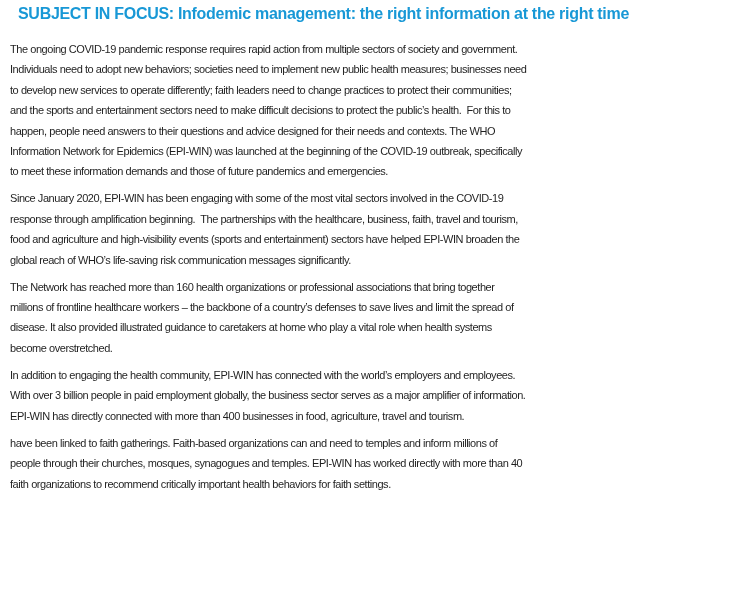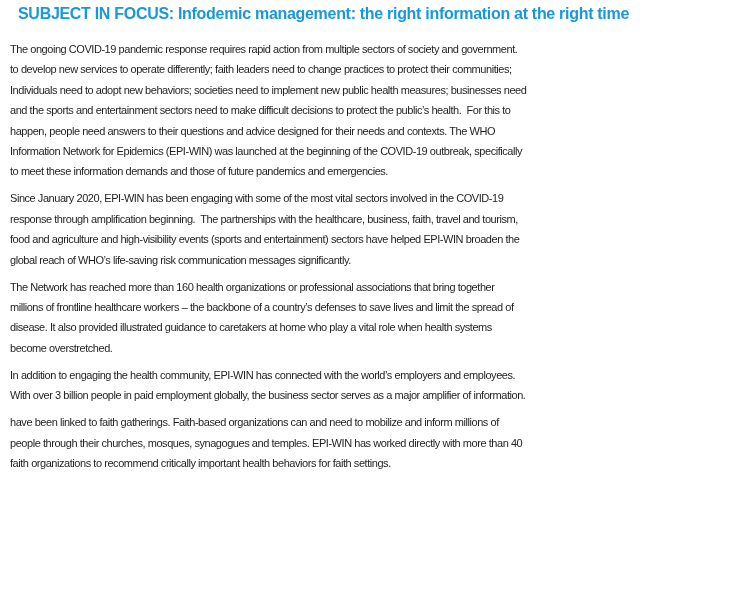--- a/index.html
+++ b/index.html
@@ -43,22 +43,22 @@
 </style>
 </head>
 <body>
 
 <div class="page">
 
   <h1 class="section-heading">SUBJECT IN FOCUS: Infodemic management: the right information at the right time</h1>
 
   <div class="paragraph">
     <div class="text-line">The ongoing COVID-19 pandemic response requires rapid action from multiple sectors of society and government.</div>
+    <div class="text-line">Individuals need to adopt new behaviors; societies need to implement new public health measures; businesses need</div>
     <div class="text-line">to develop new services to operate differently; faith leaders need to change practices to protect their communities;</div>
-    <div class="text-line">Individuals need to adopt new behaviors; societies need to implement new public health measures; businesses need</div>
     <div class="text-line">and the sports and entertainment sectors need to make difficult decisions to protect the public’s health.  For this to</div>
     <div class="text-line">happen, people need answers to their questions and advice designed for their needs and contexts. The WHO</div>
     <div class="text-line">Information Network for Epidemics (EPI-WIN) was launched at the beginning of the COVID-19 outbreak, specifically</div>
     <div class="text-line">to meet these information demands and those of future pandemics and emergencies.</div>
   </div>
 
   <div class="paragraph">
     <div class="text-line">Since January 2020, EPI-WIN has been engaging with some of the most vital sectors involved in the COVID-19</div>
     <div class="text-line">response through amplification beginning.  The partnerships with the healthcare, business, faith, travel and tourism,</div>
     <div class="text-line">food and agriculture and high-visibility events (sports and entertainment) sectors have helped EPI-WIN broaden the</div>
@@ -68,21 +68,22 @@
   <div class="paragraph">
     <div class="text-line">The Network has reached more than 160 health organizations or professional associations that bring together</div>
     <div class="text-line">millions of frontline healthcare workers – the backbone of a country’s defenses to save lives and limit the spread of</div>
     <div class="text-line">disease. It also provided illustrated guidance to caretakers at home who play a vital role when health systems</div>
     <div class="text-line">become overstretched.</div>
   </div>
 
   <div class="paragraph">
     <div class="text-line">In addition to engaging the health community, EPI-WIN has connected with the world’s employers and employees.</div>
     <div class="text-line">With over 3 billion people in paid employment globally, the business sector serves as a major amplifier of information.</div>
+    <div class="text-line">EPI-WIN has directly connected with more than 400 businesses in food, agriculture, travel and tourism.</div>
   </div>
 
   <div class="paragraph">
-    <div class="text-line">have been linked to faith gatherings. Faith-based organizations can and need to mobilize and inform millions of</div>
+    <div class="text-line">have been linked to faith gatherings. Faith-based organizations can and need to temples and inform millions of</div>
     <div class="text-line">people through their churches, mosques, synagogues and temples. EPI-WIN has worked directly with more than 40</div>
     <div class="text-line">faith organizations to recommend critically important health behaviors for faith settings.</div>
   </div>
 
 </div>
 
 </body></html>

